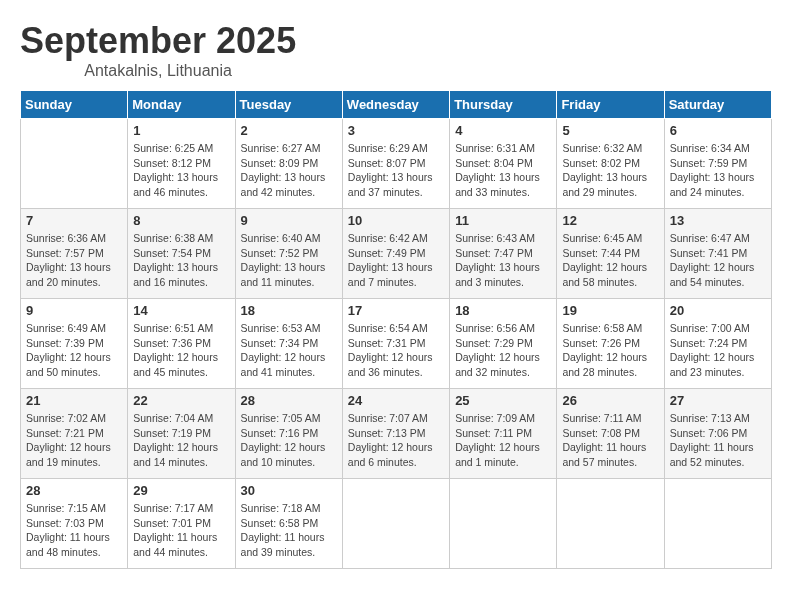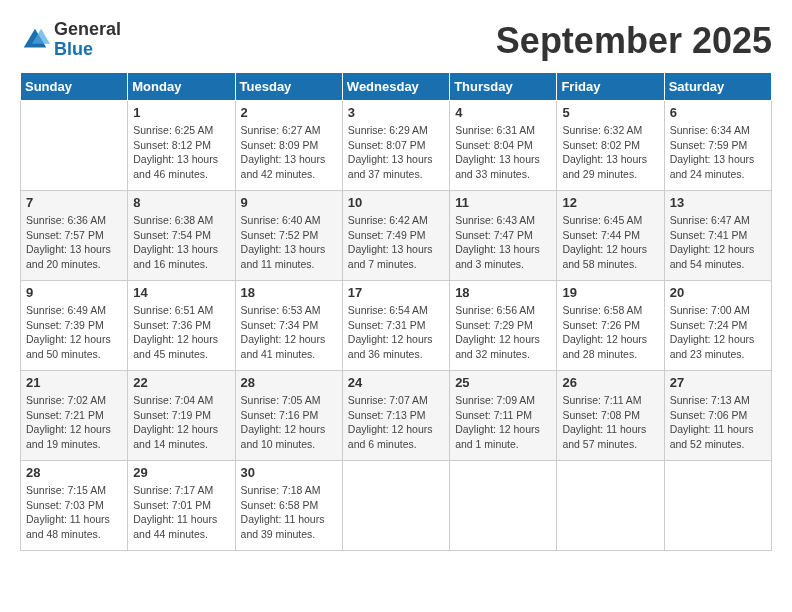--- a/index.html
+++ b/index.html
@@ -94,32 +94,23 @@
       background: #f5f5f5;
     }
     .row-white td {
       background: #fff;
     }
   </style>
 </head>
 <body>
 
 <div class="header-area">
-  <div class="logo">
-    <svg class="logo-icon" viewBox="0 0 40 40">
-      <polygon points="20,5 35,30 5,30" fill="#1a6faf"></polygon>
-      <polygon points="28,5 40,25 16,25" fill="#4da6e0" opacity="0.7"></polygon>
-    </svg>
-    <div class="logo-text">
-      <span class="logo-general">General</span>
-      <span class="logo-blue">Blue</span>
-    </div>
-  </div>
   <div class="title-area">
     <div class="month-title">September 2025</div>
+    <div class="location">Antakalnis, Lithuania</div>
   </div>
 </div>
 
 <table class="calendar">
   <thead>
     <tr>
     <th>Sunday</th>
         <th>Monday</th>
         <th>Tuesday</th>
         <th>Wednesday</th>

